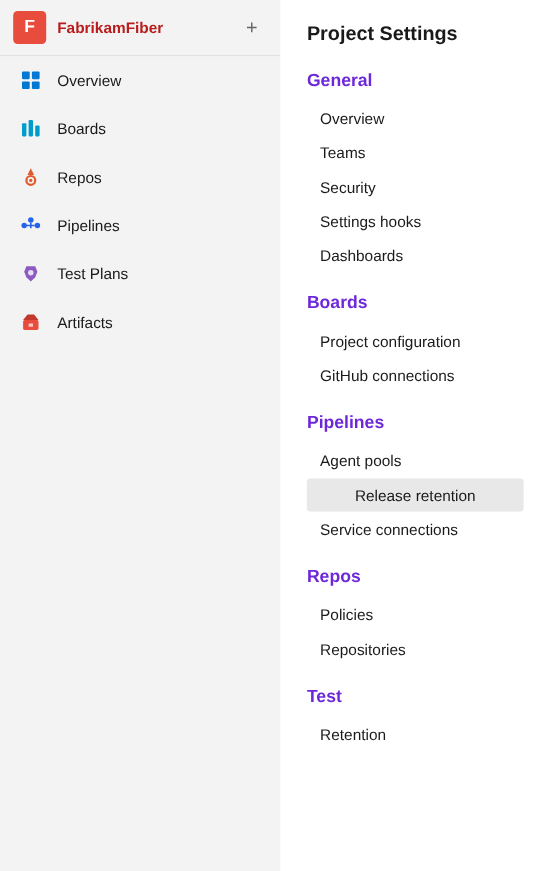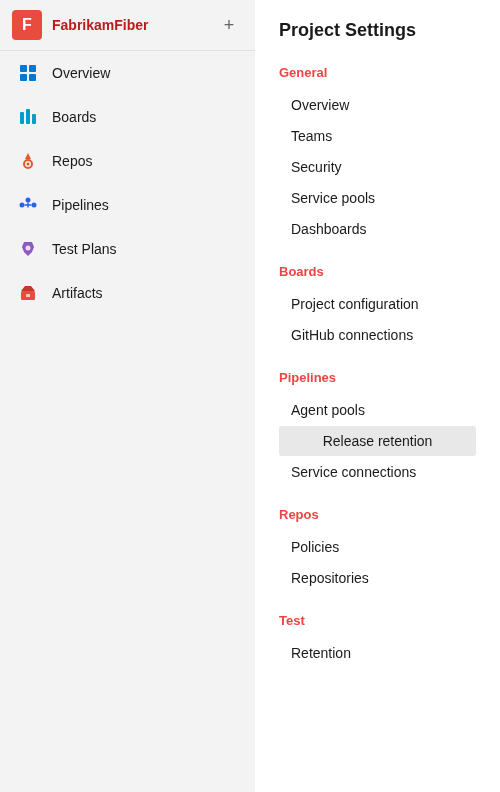--- a/index.html
+++ b/index.html
@@ -113,23 +113,23 @@
     }
 
     .panel-title {
       font-size: 18px;
       font-weight: 600;
       color: #1a1a1a;
       margin-bottom: 20px;
     }
 
     .section-header {
-      font-size: 13px;
+      font-size: 16px;
       font-weight: 700;
-      color: #ef4444;
+      color: #6d28d9;
       margin-top: 16px;
       margin-bottom: 6px;
       padding: 4px 0;
     }
 
     .settings-item {
       display: block;
       padding: 7px 12px;
       color: #1a1a1a;
       cursor: pointer;
@@ -227,21 +227,21 @@
     </div>
 </nav>
 
 <main class="right-panel">
   <div class="panel-title">Project Settings</div>
   <div id="settings-sections">
       <div class="section-header">General</div>
       <button class="settings-item">Overview</button>
       <button class="settings-item">Teams</button>
       <button class="settings-item">Security</button>
-      <button class="settings-item">Service pools</button>
+      <button class="settings-item">Settings hooks</button>
       <button class="settings-item">Dashboards</button>
       <div class="section-header">Boards</div>
       <button class="settings-item">Project configuration</button>
       <button class="settings-item">GitHub connections</button>
       <div class="section-header">Pipelines</div>
       <button class="settings-item">Agent pools</button>
       <button class="settings-item active">Release retention</button>
       <button class="settings-item">Service connections</button>
       <div class="section-header">Repos</div>
       <button class="settings-item">Policies</button>

